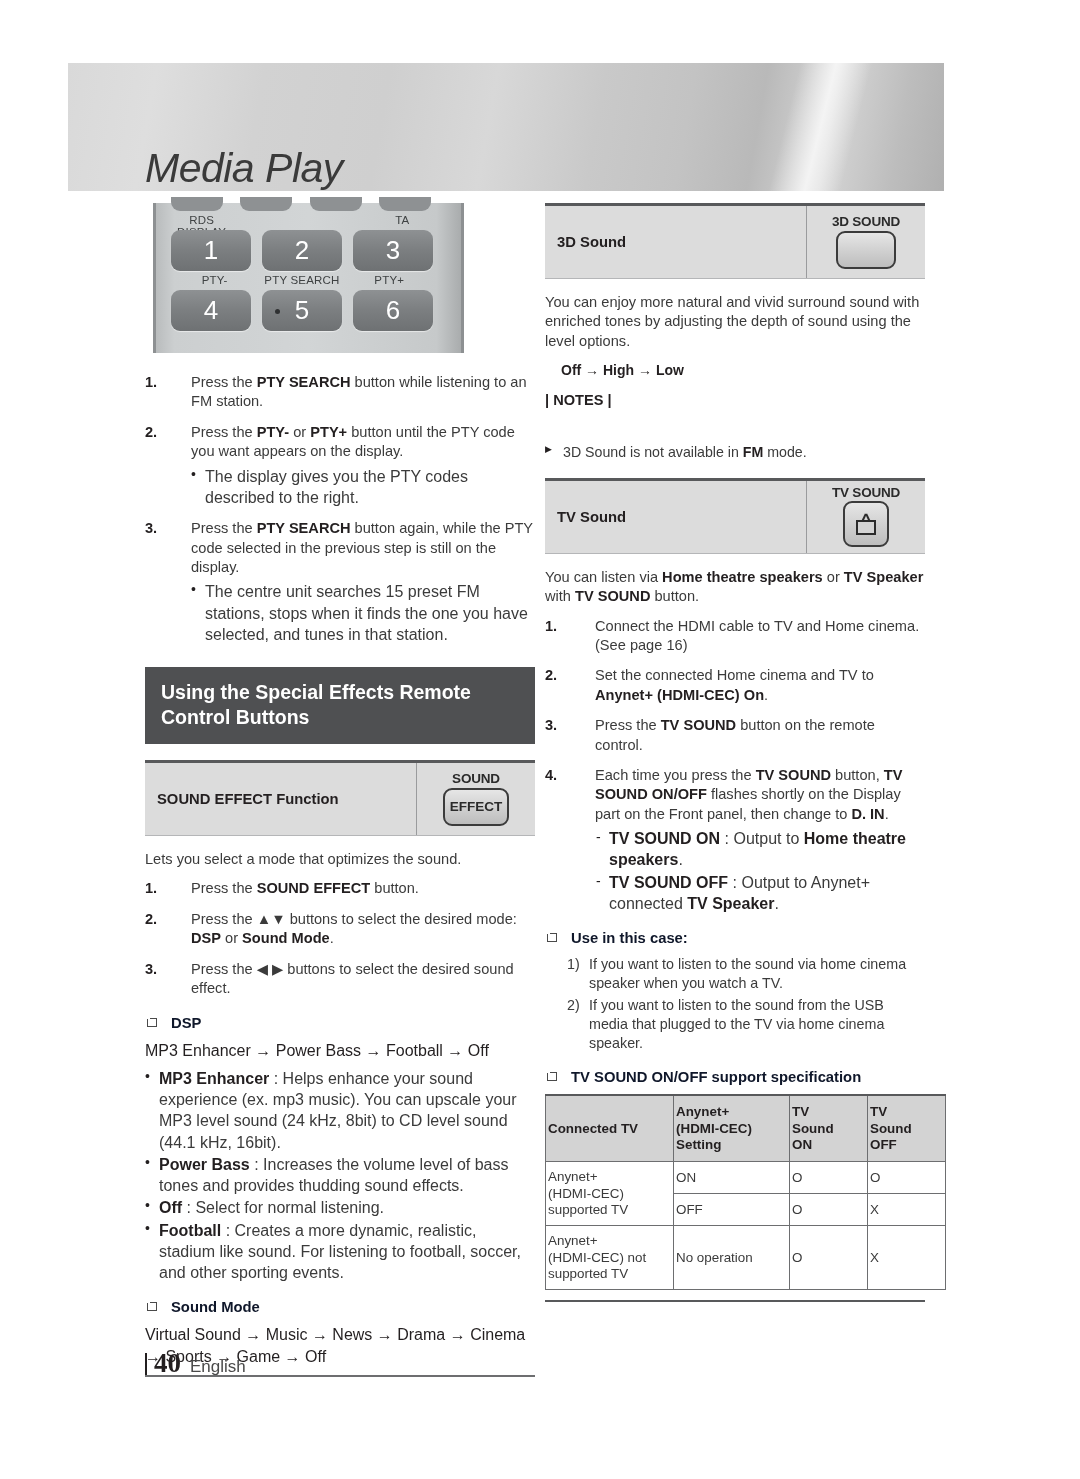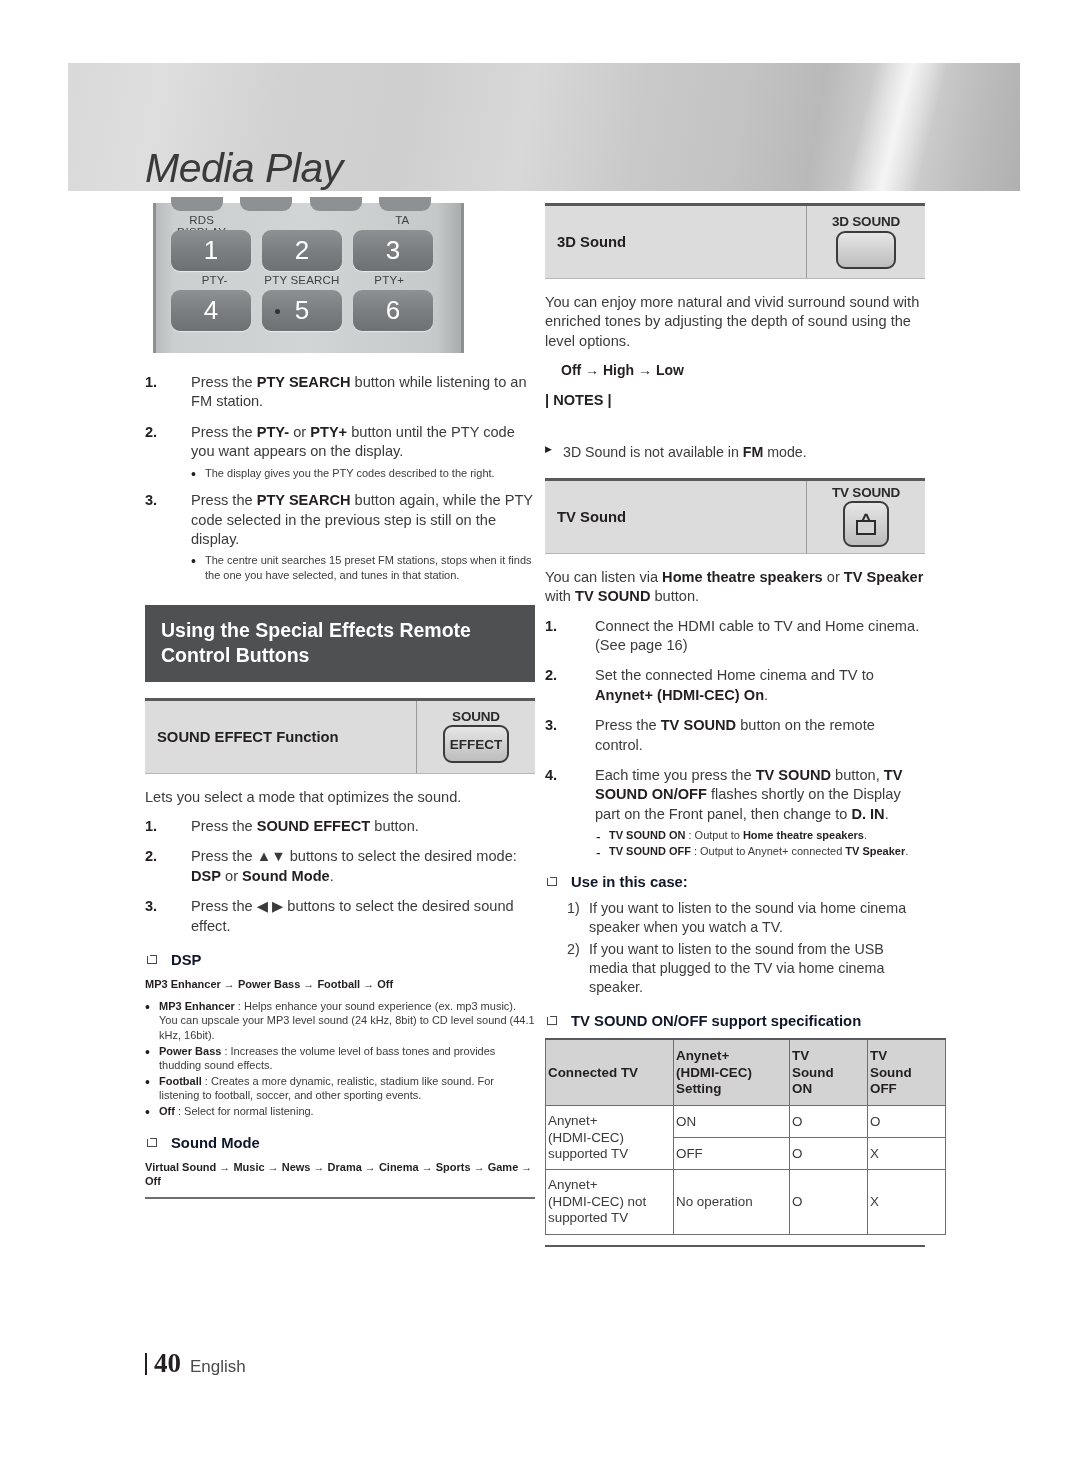--- a/index.html
+++ b/index.html
@@ -14,21 +14,21 @@
     font-family: "Liberation Sans", sans-serif;
     color: #231f20;
     overflow: hidden;
   }
 
   
   .header-banner {
     position: absolute;
     left: 68px;
     top: 63px;
-    width: 952px;
+    width: 876px;
     height: 128px;
     background: linear-gradient(100deg,
         #d9d9d9 0%, #dedede 10%, #d2d2d2 22%,
         #cfcfcf 36%, #d8d8d8 48%, #c9c9c9 60%,
         #c3c3c3 70%, #b9b9b9 78%, #d6d6d6 86%,
         #bdbdbd 94%, #b0b0b0 100%);
     overflow: hidden;
   }
   .header-banner::after {
     content: "";
@@ -168,21 +168,21 @@
     font-size: 14.6px;
   }
   .sublist {
     margin: 4px 0 0 0;
     padding: 0;
     list-style: none;
   }
   .sublist > li {
     position: relative;
     padding-left: 14px;
-    font-size: 11px;
+    font-size: 16px;
     line-height: 1.33;
     color: #3b3b3b;
     margin-bottom: 1px;
   }
   .sublist > li::before {
     content: "\2022";
     position: absolute;
     left: 0;
     top: -1px;
     font-size: 14px;
@@ -344,22 +344,22 @@
     content: "";
     position: absolute;
     left: -2px;
     top: -3px;
     width: 4px;
     height: 3px;
     background: #ffffff;
   }
 
   .arrow-line {
-    font-size: 11px;
-    font-weight: bold;
+    font-size: 16px;
+    font-weight: normal;
     color: #231f20;
     line-height: 1.33;
     margin: 0 0 7px 0;
   }
 
   
   .parenlist { margin: 0 0 0 22px; padding: 0; list-style: none; }
   .parenlist > li {
     position: relative;
     padding-left: 22px;
@@ -521,22 +521,22 @@
     </ol>
 
   <div class="cb-head">
     <span class="cbx"></span>
     <span>DSP</span>
   </div>
   <div class="arrow-line">MP3 Enhancer → Power Bass → Football → Off</div>
   <ul class="sublist">
       <li><span class="b">MP3 Enhancer</span><span> : Helps enhance your sound experience (ex. mp3 music). You can upscale your MP3 level sound (24 kHz, 8bit) to CD level sound (44.1 kHz, 16bit).</span></li>
       <li><span class="b">Power Bass</span><span> : Increases the volume level of bass tones and provides thudding sound effects.</span></li>
+      <li><span class="b">Off</span><span> : Select for normal listening.</span></li>
       <li><span class="b">Football</span><span> : Creates a more dynamic, realistic, stadium like sound. For listening to football, soccer, and other sporting events.</span></li>
-      <li><span class="b">Off</span><span> : Select for normal listening.</span></li>
     </ul>
 
   <div class="cb-head">
     <span class="cbx"></span>
     <span>Sound Mode</span>
   </div>
   <div class="arrow-line">Virtual Sound → Music → News → Drama → Cinema → Sports → Game → Off</div>
   <hr class="rule-left">
 </div>
 

